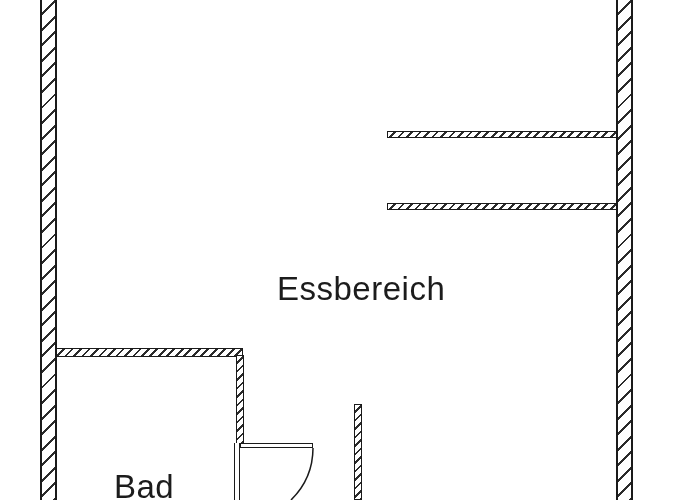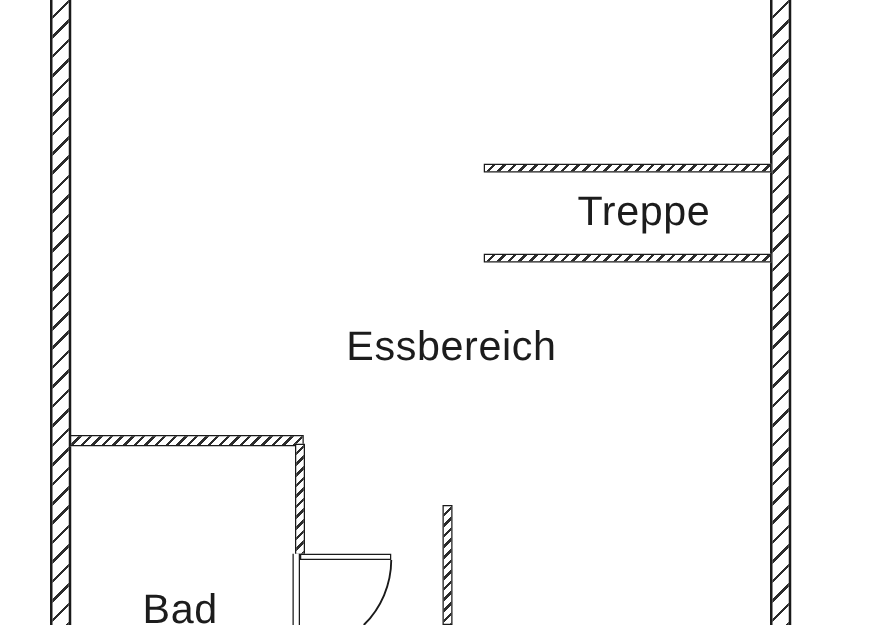--- a/index.html
+++ b/index.html
@@ -71,21 +71,21 @@
   
   .room-label {
     position: absolute;
     font-size: 33px;
     line-height: 1;
     color: #1c1c1c;
     white-space: nowrap;
     letter-spacing: 0.5px;
   }
   .label-treppe     { left: 462px; top: 152px; }
-  .label-essbereich { left: 277px; top: 260px; }
+  .label-essbereich { left: 277px; top: 272px; }
   .label-bad        { left: 114px; top: 470px; }
 </style>
 </head>
 <body>
 
 <div class="plan">
 
   <div class="wall thick wall-left"></div>
   <div class="wall thick wall-right"></div>
 
@@ -96,19 +96,18 @@
   <div class="wall thinV wall-bad-right"></div>
 
   <div class="wall thinV wall-stub"></div>
 
   <div class="door-frame"></div>
   <div class="door-leaf"></div>
   <svg class="door-arc" viewBox="0 0 700 500" xmlns="http://www.w3.org/2000/svg">
     <path d="M 313 448 A 73 73 0 0 1 291 500" fill="none" stroke="#1a1a1a" stroke-width="1.5"></path>
   </svg>
 
-  <div class="room-label label-treppe">Treppe</div>
 
   <div class="room-label label-essbereich">Essbereich</div>
 
   <div class="room-label label-bad">Bad</div>
 
 </div>
 
 </body></html>

